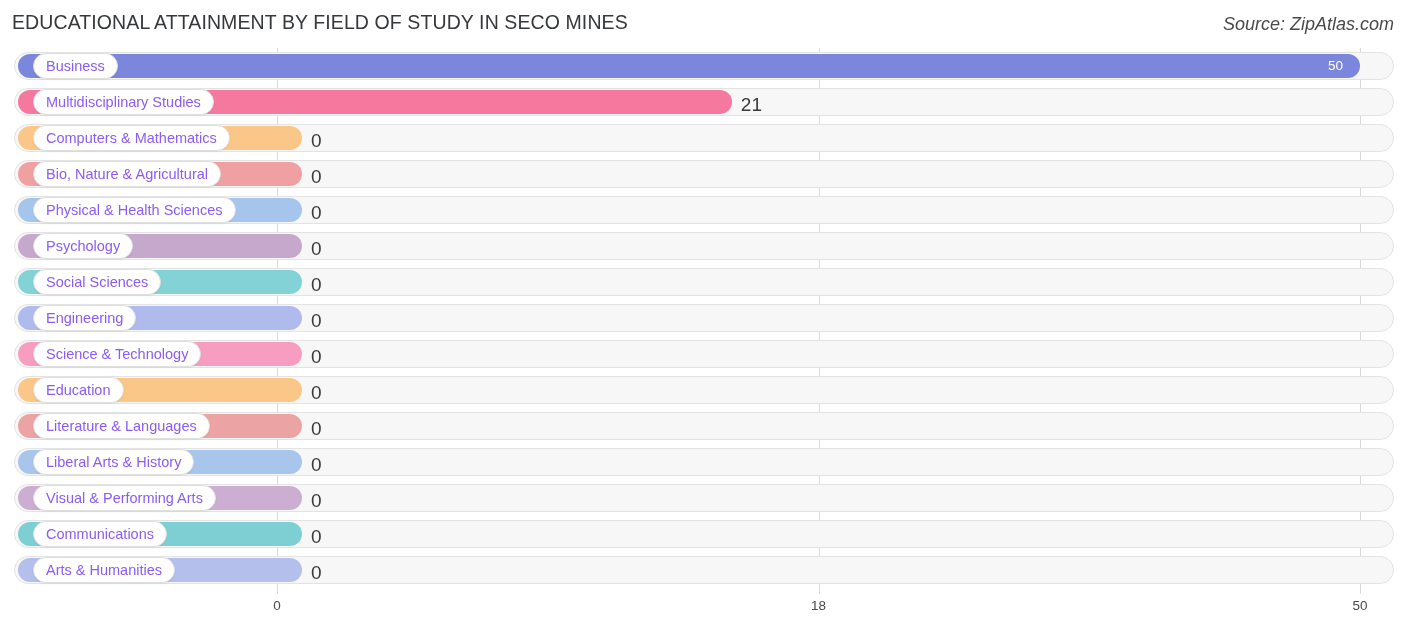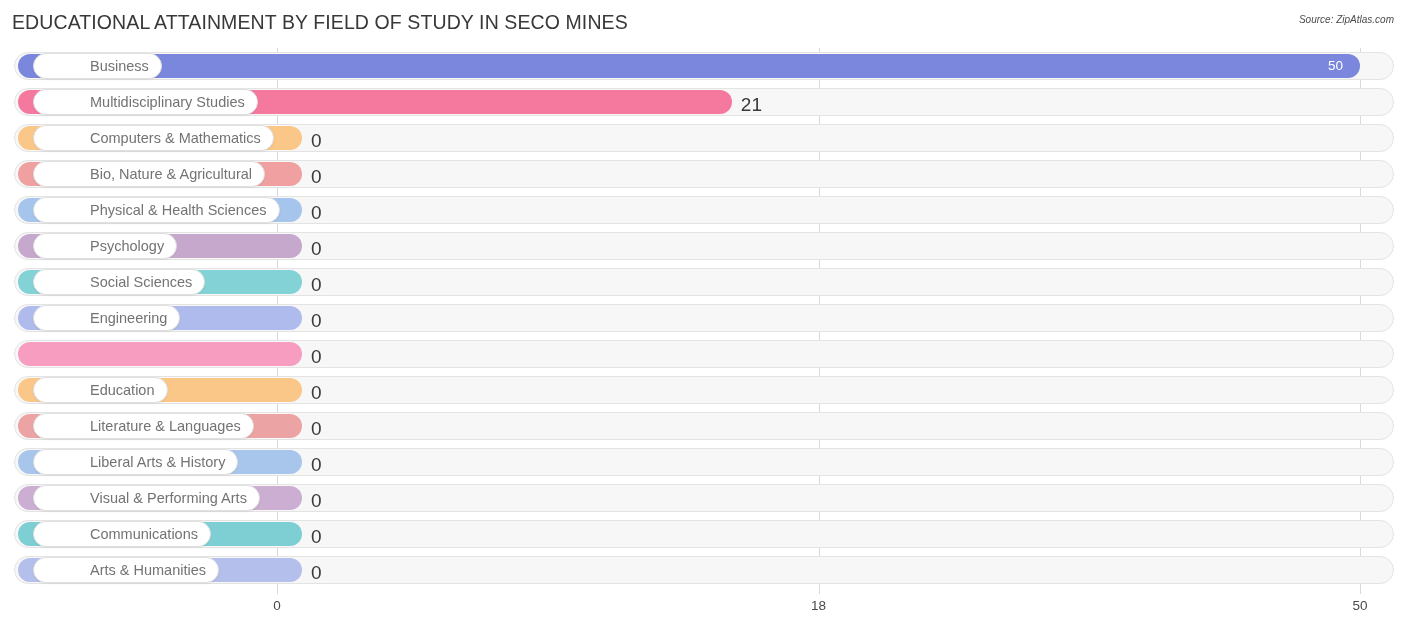--- a/index.html
+++ b/index.html
@@ -30,21 +30,21 @@
     top: 11px;
     font-size: 19.5px;
     letter-spacing: 0.1px;
     color: #37383a;
     white-space: nowrap;
   }
   #source-label {
     position: absolute;
     right: 12px;
     top: 14px;
-    font-size: 10px;
+    font-size: 18px;
     font-style: italic;
     color: #4a4a4a;
     white-space: nowrap;
   }
 
   
   #plot {
     position: absolute;
     left: 0;
     top: 48px;
@@ -105,24 +105,23 @@
     border: 1px solid #e0e0e0;
     border-radius: 13px;
     display: flex;
     align-items: center;
     padding: 0 12px;
     box-shadow: 0 1px 2px rgba(0,0,0,0.06);
     box-sizing: border-box;
   }
   .label-pill .pill-text {
     font-size: 14.5px;
-    color: #737373;
+    color: #8b5cf6;
     white-space: nowrap;
     line-height: 1;
-    margin-left: 44px;
   }
   .value-out {
     position: absolute;
     top: 11px;
     font-size: 19px;
     color: #3a3a3a;
     line-height: 1;
     white-space: nowrap;
   }
   .value-in {
@@ -226,20 +225,23 @@
         <div class="track"></div>
         <div class="bar" style="width: 284px; background: rgb(174, 187, 236);"></div>
         <div class="label-pill">
           <span class="pill-text">Engineering</span>
         </div>
         <div class="value-out" style="left: 311px;">0</div>
       </div>
       <div class="row">
         <div class="track"></div>
         <div class="bar" style="width: 284px; background: rgb(247, 157, 192);"></div>
+        <div class="label-pill">
+          <span class="pill-text">Science &amp; Technology</span>
+        </div>
         <div class="value-out" style="left: 311px;">0</div>
       </div>
       <div class="row">
         <div class="track"></div>
         <div class="bar" style="width: 284px; background: rgb(251, 199, 136);"></div>
         <div class="label-pill">
           <span class="pill-text">Education</span>
         </div>
         <div class="value-out" style="left: 311px;">0</div>
       </div>

